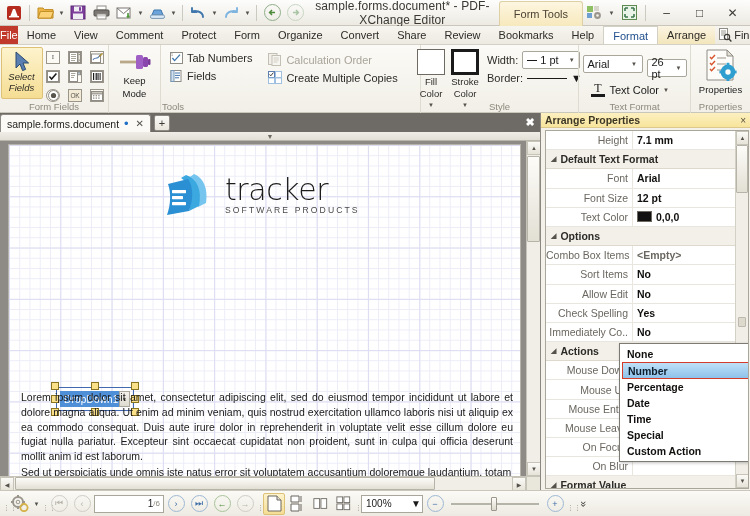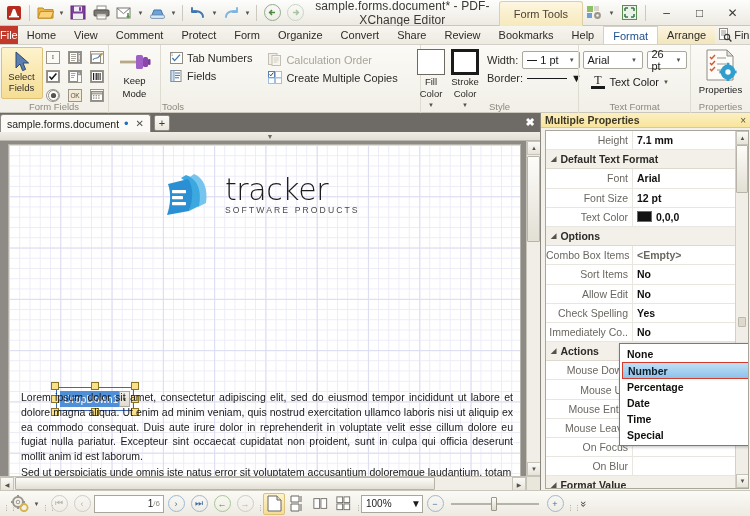--- a/index.html
+++ b/index.html
@@ -87,21 +87,21 @@
   }
   .rgroup-body { display:flex; align-items:flex-start; height:54px; }
 
   
   .bigbtn {
     width:42px; height:52px; display:flex; flex-direction:column; align-items:center;
     justify-content:flex-start; gap:1px;
     background:linear-gradient(#fdf3cd,#f5dd93);
     border:1px solid #ddc176; border-radius:2px; padding-top:3px;
   }
-  .bigbtn .lbl { font-size:9.5px; line-height:10px; text-align:center; color:#2d2b27; }
+  .bigbtn .lbl { font-size:9.5px; line-height:10px; text-align:center; color:#2d2b27;font-style:italic; }
   .cursor-ico {
     width:16px; height:20px;
   }
 
   
   .icogrid { display:grid; grid-template-columns:repeat(3,21px); grid-template-rows:repeat(3,18px); gap:1px; margin-top:1px;}
   .icocell {
     width:21px; height:18px; display:flex; align-items:center; justify-content:center;
     border:1px solid transparent; border-radius:2px;
   }
@@ -714,21 +714,21 @@
     </div>
 
     <div class="rgroup" style="width:112px;">
       <div class="rgroup-body">
         <div class="tfcol">
           <div class="tfrow">
             <span class="combo" style="width:60px;">
               <span>Arial</span>
               <span class="cb-arrow">▼</span>
             </span>
-            <span class="combo" style="width:40px;">
+            <span class="combo" style="width:40px;margin-top:8px;">
               <span>26 pt</span>
               <span class="cb-arrow">▼</span>
             </span>
           </div>
           <div class="tfrow" style="padding-left:4px;">
             <span class="tcbtn">
               <span class="tico">
                 <span class="tt">T</span>
                   <span class="bar"></span>
               </span>
@@ -838,21 +838,21 @@
     <div class="hscroll">
       <span class="sb-btn" style="left:0;">◀</span>
       <span class="sb-thumb" style="left:15px; top:0; height:13px; width:420px;"></span>
       <span class="sb-btn" style="right:0;">▶</span>
     </div>
     <div class="corner-box"></div>
   </div>
 
   <div class="rpanel">
     <div class="rp-title">
-      <span>Multiple Properties</span>
+      <span>Arrange Properties</span>
       <span class="x">×</span>
     </div>
     <div class="rp-body">
       <div class="rp-rows">
 
         <div class="prow">
           <span class="pk">Height</span>
           <span class="pv">7.1 mm</span>
         </div>
 
@@ -962,20 +962,21 @@
       </div>
 
       <div class="ddpopup">
         <div class="ddinner">
           <div class="dditem">None</div>
           <div class="dditem hl">Number</div>
           <div class="dditem">Percentage</div>
           <div class="dditem">Date</div>
           <div class="dditem">Time</div>
           <div class="dditem">Special</div>
+          <div class="dditem">Custom Action</div>
         </div>
       </div>
     </div>
   </div>
 
   <div class="statusbar">
     <span class="sgrip">⋮⋮</span>
     <span class="sbtn">
       <svg width="18" height="17" viewBox="0 0 18 17">
           <circle cx="7" cy="7" r="5" fill="none" stroke="#9a968c" stroke-width="2"></circle>

